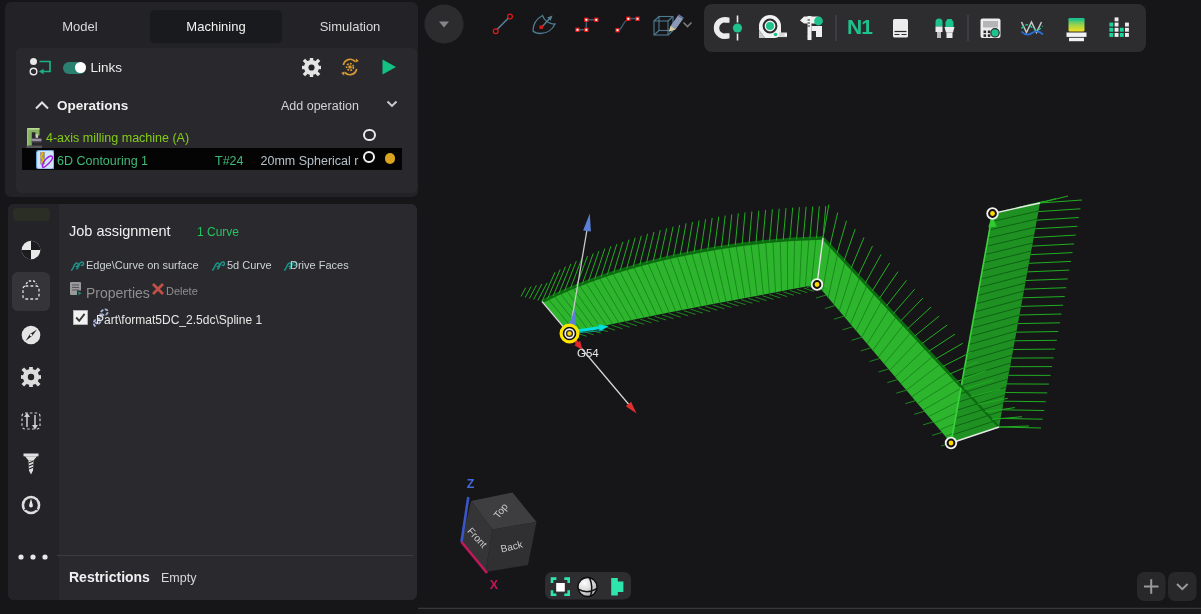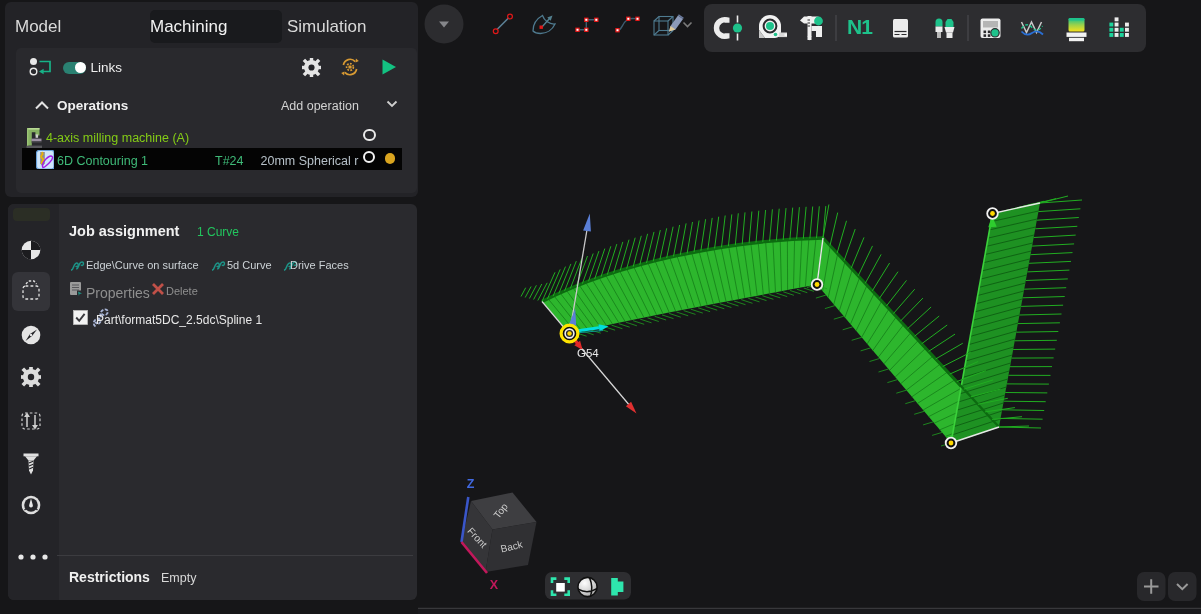--- a/index.html
+++ b/index.html
@@ -1,18 +1,18 @@
 <!DOCTYPE html>
 <html><head><meta charset="utf-8"><style>
 *{margin:0;padding:0;box-sizing:border-box}
 body{width:1201px;height:614px;background:#161618;font-family:"Liberation Sans",sans-serif;overflow:hidden;position:relative}
 .abs{position:absolute}
 .card1{left:5px;top:2px;width:413px;height:195px;background:#232327;border-radius:6px}
 .subcard{left:11px;top:46px;width:401px;height:145px;background:#29292d;border-radius:5px}
-.tab{top:8px;height:33px;line-height:33px;font-size:17px;color:#d9d9d9}
+.tab{top:8px;height:33px;line-height:33px;text-align:center;font-size:13px;color:#d9d9d9}
 .tabsel{background:#191a1d;border-radius:5px;color:#f2f2f2}
 .card2{left:8px;top:204px;width:409px;height:396px;background:#2a2a2e;border-radius:6px}
 .strip{left:0;top:0;width:51px;height:396px;background:#242428;border-radius:6px 0 0 6px}
 .txt{white-space:nowrap}
 </style></head><body>
 <svg id="scene" width="1201" height="614" viewBox="0 0 1201 614" style="position:absolute;left:0;top:0" font-family="Liberation Sans,sans-serif">
     <path d="M542.0,301.5 C620,262 730,240 823,238 L817,284.5 C740,299 650,315 569.5,333.5 Z" fill="#2db62d"></path>
     <polygon points="823,238 999,427 951,443 817,284.5" fill="#2db62d"></polygon>
     <path d="M542.0,301.5 L569.5,333.5 M547.9,298.6 L575.6,332.1 M553.9,295.7 L581.6,330.7 M560.1,292.9 L587.8,329.4 M566.3,290.2 L593.9,328.0 M572.7,287.5 L600.1,326.7 M579.1,284.9 L606.3,325.3 M585.6,282.4 L612.5,324.0 M592.2,279.9 L618.8,322.7 M599.0,277.5 L625.0,321.4 M605.7,275.2 L631.3,320.1 M612.6,272.9 L637.6,318.8 M619.5,270.7 L643.9,317.5 M626.5,268.6 L650.2,316.2 M633.6,266.6 L656.6,315.0 M640.7,264.6 L662.9,313.7 M647.8,262.7 L669.2,312.4 M655.0,260.8 L675.6,311.2 M662.3,259.0 L681.9,310.0 M669.6,257.3 L688.2,308.7 M676.9,255.7 L694.6,307.5 M684.2,254.1 L700.9,306.3 M691.6,252.6 L707.2,305.1 M699.0,251.2 L713.5,303.9 M706.4,249.8 L719.8,302.7 M713.8,248.6 L726.1,301.5 M721.2,247.3 L732.3,300.3 M728.6,246.2 L738.6,299.1 M736.0,245.1 L744.8,298.0 M743.4,244.1 L751.0,296.8 M750.8,243.2 L757.2,295.7 M758.2,242.4 L763.3,294.5 M765.6,241.6 L769.4,293.4 M772.9,240.9 L775.5,292.3 M780.2,240.2 L781.5,291.1 M787.4,239.7 L787.6,290.0 M794.6,239.2 L793.5,288.9 M801.8,238.8 L799.5,287.8 M808.9,238.4 L805.4,286.7 M816.0,238.2 L811.2,285.6 M823.0,238.0 L817.0,284.5" stroke="#17841b" stroke-width="0.9" fill="none"></path>
     <path d="M823.0,238.0 L817.0,284.5 M830.3,245.9 L822.6,291.1 M837.7,253.8 L828.2,297.7 M845.0,261.6 L833.8,304.3 M852.3,269.5 L839.3,310.9 M859.7,277.4 L844.9,317.5 M867.0,285.2 L850.5,324.1 M874.3,293.1 L856.1,330.7 M881.7,301.0 L861.7,337.3 M889.0,308.9 L867.2,343.9 M896.3,316.8 L872.8,350.5 M903.7,324.6 L878.4,357.1 M911.0,332.5 L884.0,363.8 M918.3,340.4 L889.6,370.4 M925.7,348.2 L895.2,377.0 M933.0,356.1 L900.8,383.6 M940.3,364.0 L906.3,390.2 M947.7,371.9 L911.9,396.8 M955.0,379.8 L917.5,403.4 M962.3,387.6 L923.1,410.0 M969.7,395.5 L928.7,416.6 M977.0,403.4 L934.2,423.2 M984.3,411.2 L939.8,429.8 M991.7,419.1 L945.4,436.4 M999.0,427.0 L951.0,443.0" stroke="#17841b" stroke-width="0.9" fill="none"></path>
@@ -305,21 +305,21 @@
 <circle r="9.3" fill="#dedede"></circle>
 <circle r="6.8" fill="#26262a"></circle>
 <path d="M0,-6.5 L1.8,0 A1.9,1.9 0 1 1 -1.8,0 Z" fill="#e8e8e8"></path>
 <path d="M-6.5,5 l1.5,-1.2 M6.5,5 l-1.5,-1.2" stroke="#26262a" stroke-width="1.2"></path>
 </svg>
     <div class="abs" style="left:9.5px;top:341.5px;width:34px;height:6px"><svg width="34" height="6">
         <circle cx="3" cy="3" r="2.6" fill="#e8e8e8"></circle>
         <circle cx="15" cy="3" r="2.6" fill="#e8e8e8"></circle>
         <circle cx="27" cy="3" r="2.6" fill="#e8e8e8"></circle>
       </svg></div>
-    <div class="abs txt" style="left:61px;top:18.5px;font-size:14.5px;font-weight:bold;color:#f0f0f0">Job assignment</div>
+    <div class="abs txt" style="left:61px;top:18.5px;font-size:14.5px;font-weight:normal;color:#f0f0f0">Job assignment</div>
     <div class="abs txt" style="left:189px;top:21px;font-size:12px;color:#22c55e">1 Curve</div>
     <svg class="abs" style="left:62px;top:53px" width="16" height="15" viewBox="0 0 16 15">
       <path d="M0,11.5 C3,11 2,6.5 4.5,4.8 C6.2,3.6 7.6,4.8 7.2,6.6 C6.9,8.2 5.2,8.4 4.8,7" fill="none" stroke="#1d9488" stroke-width="1.5" transform="translate(1,1.8)"></path>
       <path d="M0,11.5 C3,11 2,6.5 4.5,4.8 C6.2,3.6 7.6,4.8 7.2,6.6 C6.9,8.2 5.2,8.4 4.8,7" fill="none" stroke="#1d9488" stroke-width="1.5" transform="translate(6.2,0.6)"></path>
     </svg>
     <div class="abs txt" style="left:78px;top:55px;font-size:11px;color:#ccd2d6">Edge\Curve on surface</div>
     <svg class="abs" style="left:203px;top:53px" width="16" height="15" viewBox="0 0 16 15">
       <path d="M0,11.5 C3,11 2,6.5 4.5,4.8 C6.2,3.6 7.6,4.8 7.2,6.6 C6.9,8.2 5.2,8.4 4.8,7" fill="none" stroke="#1d9488" stroke-width="1.5" transform="translate(1,1.8)"></path>
       <path d="M0,11.5 C3,11 2,6.5 4.5,4.8 C6.2,3.6 7.6,4.8 7.2,6.6 C6.9,8.2 5.2,8.4 4.8,7" fill="none" stroke="#1d9488" stroke-width="1.5" transform="translate(6.2,0.6)"></path>
     </svg>

